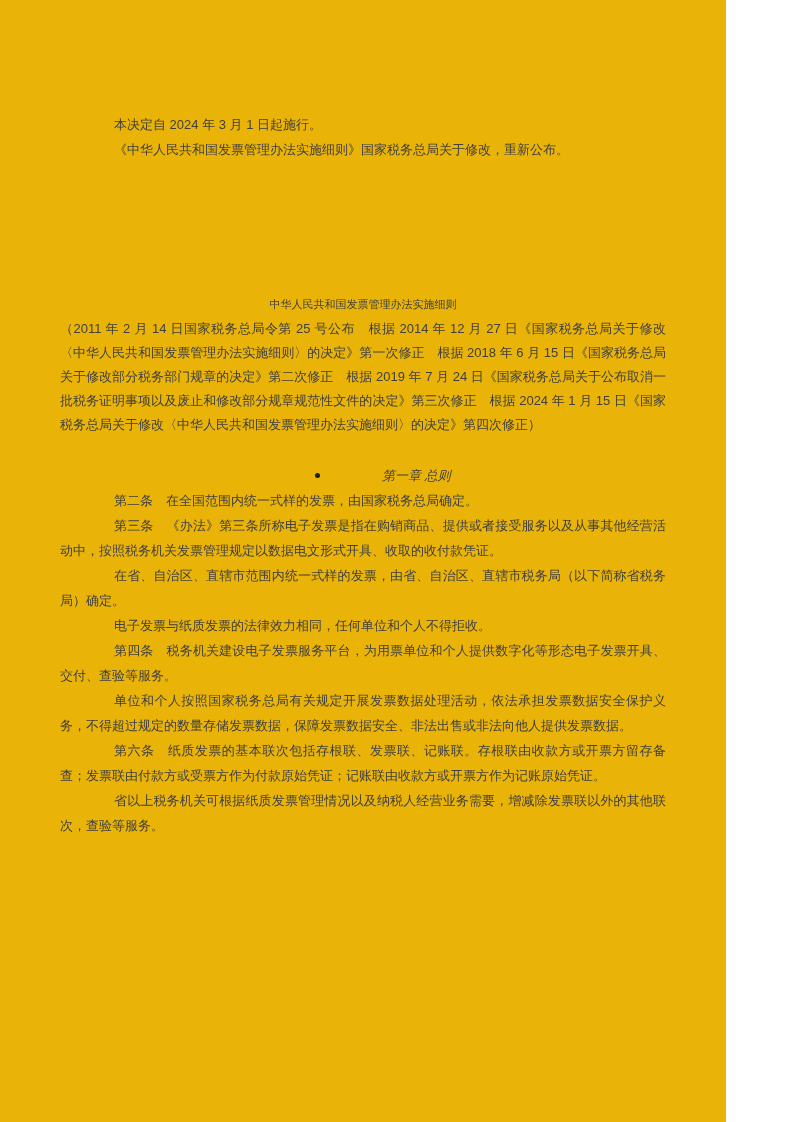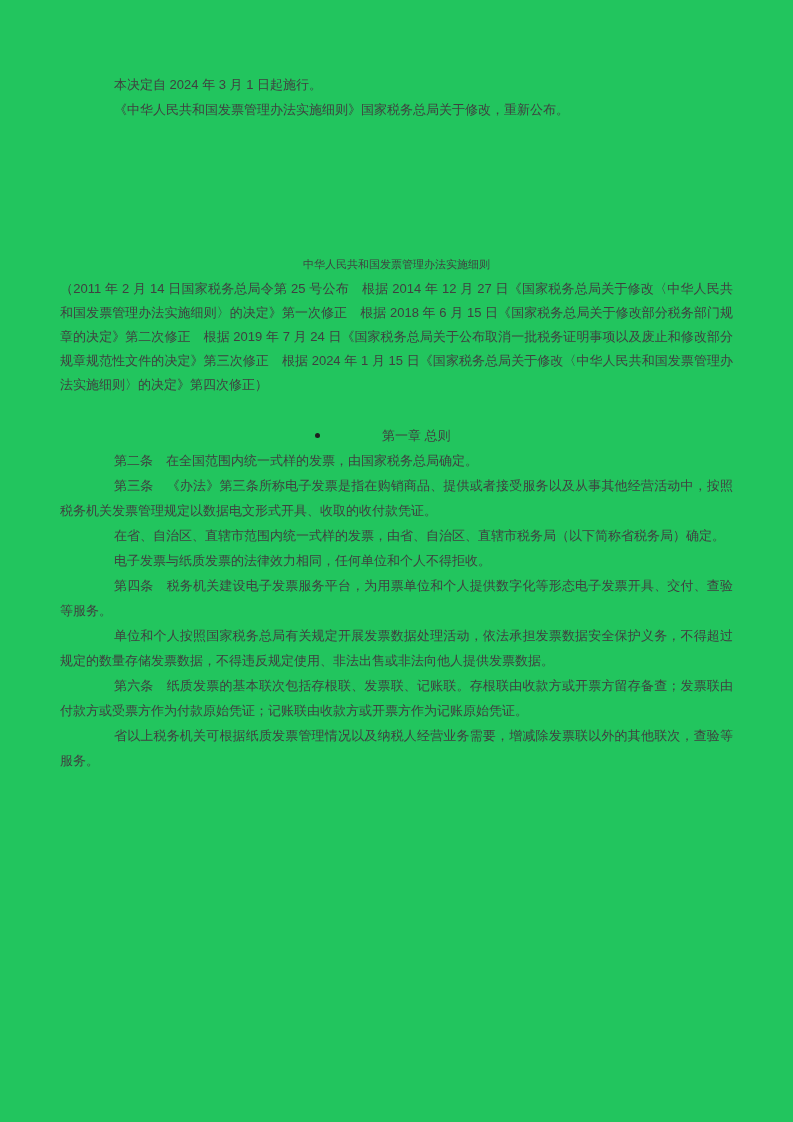--- a/index.html
+++ b/index.html
@@ -1,22 +1,22 @@
 <!DOCTYPE html>
 <html><head>
 <meta charset="utf-8">
 <style>
   html, body { margin: 0; padding: 0; background: #ffffff; }
   .page {
     position: relative;
-    width: 793px;
+    width: 726px;
     height: 1122px;
-    background: #22c55e;
+    background: #eab308;
     box-sizing: border-box;
-    padding: 72px 60px 0 60px;
+    padding: 112px 60px 0 60px;
     overflow: hidden;
     font-family: "Liberation Sans", "DejaVu Sans", sans-serif;
     font-size: 13px;
     line-height: 25px;
     color: #404040;
   }
   .page p { margin: 0; padding: 0; }
   .indent { text-indent: 54px; }
   .mt { margin-top: 13px; }
   .doc-title {
@@ -30,20 +30,21 @@
   .revision-note {
     margin-top: 16px;
     line-height: 24px;
     text-align: justify;
   }
   .chapter-line {
     margin-top: 26px;
     line-height: 25px;
     display: flex;
     align-items: center;
+    font-style: italic;
   }
   .bullet-dot {
     flex: none;
     width: 5px;
     height: 5px;
     border-radius: 50%;
     background: #1f1f1f;
     margin-left: 255px;
   }
   .chapter-text { margin-left: 62px; white-space: nowrap; }
@@ -65,17 +66,17 @@
   <div class="chapter-line">
     <span class="bullet-dot"></span>
     <span class="chapter-text">第一章 总则</span>
   </div>
 
   <p class="article indent">第二条　在全国范围内统一式样的发票，由国家税务总局确定。</p>
   <p class="article indent">第三条　《办法》第三条所称电子发票是指在购销商品、提供或者接受服务以及从事其他经营活动中，按照税务机关发票管理规定以数据电文形式开具、收取的收付款凭证。</p>
   <p class="article indent">在省、自治区、直辖市范围内统一式样的发票，由省、自治区、直辖市税务局（以下简称省税务局）确定。</p>
   <p class="article indent">电子发票与纸质发票的法律效力相同，任何单位和个人不得拒收。</p>
   <p class="article indent">第四条　税务机关建设电子发票服务平台，为用票单位和个人提供数字化等形态电子发票开具、交付、查验等服务。</p>
-  <p class="article indent">单位和个人按照国家税务总局有关规定开展发票数据处理活动，依法承担发票数据安全保护义务，不得超过规定的数量存储发票数据，不得违反规定使用、非法出售或非法向他人提供发票数据。</p>
+  <p class="article indent">单位和个人按照国家税务总局有关规定开展发票数据处理活动，依法承担发票数据安全保护义务，不得超过规定的数量存储发票数据，保障发票数据安全、非法出售或非法向他人提供发票数据。</p>
   <p class="article indent">第六条　纸质发票的基本联次包括存根联、发票联、记账联。存根联由收款方或开票方留存备查；发票联由付款方或受票方作为付款原始凭证；记账联由收款方或开票方作为记账原始凭证。</p>
   <p class="article indent">省以上税务机关可根据纸质发票管理情况以及纳税人经营业务需要，增减除发票联以外的其他联次，查验等服务。</p>
 
 </div>
 
 </body></html>

